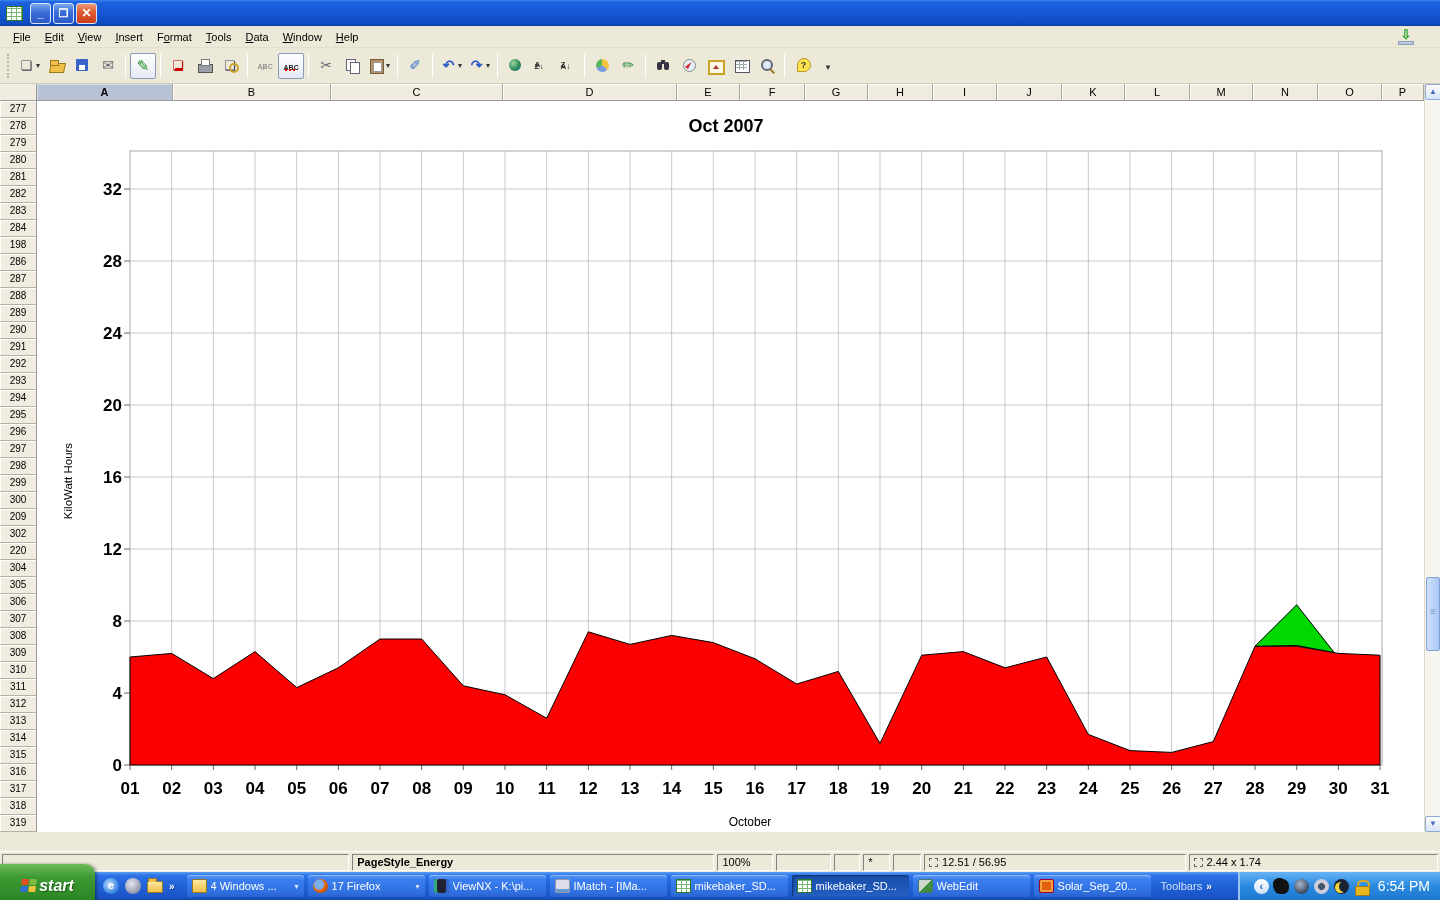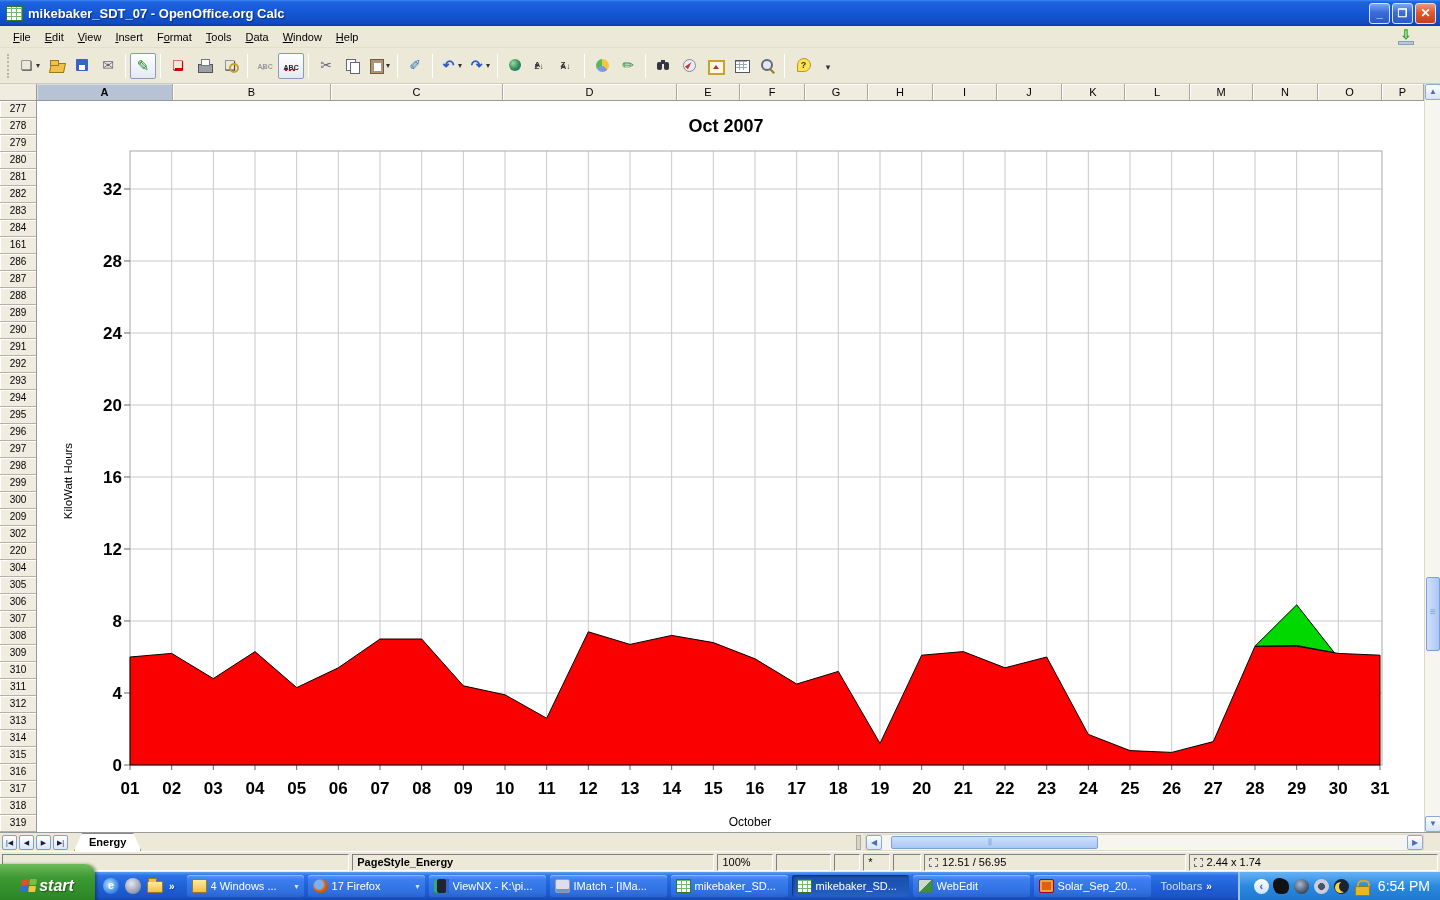--- a/index.html
+++ b/index.html
@@ -196,21 +196,20 @@
   .tri-lock::after { content:""; position:absolute; left:1px; top:7px; width:13px; height:8px; background:#e8b820; border:1px solid #9a7a1f; border-radius:1px; }
   .tray-time { color:#fff; font-size:14px; margin-left:4px; }
 </style>
 </head>
 <body>
 
 <div id="screen">
 
   <div class="titlebar">
     <span class="app-icon"></span>
-    <span class="title-text">mikebaker_SDT_07 - OpenOffice.org Calc</span>
     <span class="winbtn">_</span>
     <span class="winbtn">❐</span>
     <span class="winbtn close">✕</span>
   </div>
 
   <div class="menubar" id="menubar">
 
   <span class="menu-item"><u>F</u>ile</span>
       <span class="menu-item"><u>E</u>dit</span>
       <span class="menu-item"><u>V</u>iew</span>
@@ -351,21 +350,21 @@
   <div class="mainarea">
     <div class="rowheaders" id="rowheaders">
         <div class="rowhead">277</div>
         <div class="rowhead">278</div>
         <div class="rowhead">279</div>
         <div class="rowhead">280</div>
         <div class="rowhead">281</div>
         <div class="rowhead">282</div>
         <div class="rowhead">283</div>
         <div class="rowhead">284</div>
-        <div class="rowhead">161</div>
+        <div class="rowhead">198</div>
         <div class="rowhead">286</div>
         <div class="rowhead">287</div>
         <div class="rowhead">288</div>
         <div class="rowhead">289</div>
         <div class="rowhead">290</div>
         <div class="rowhead">291</div>
         <div class="rowhead">292</div>
         <div class="rowhead">293</div>
         <div class="rowhead">294</div>
         <div class="rowhead">295</div>
@@ -521,34 +520,20 @@
           <text x="750" y="826" text-anchor="middle" font-size="12" font-family="Liberation Sans, sans-serif" fill="#000">October</text>
         </svg></div>
   </div>
 
   <div class="vscroll">
     <div class="sb-btn">▲</div>
     <div class="vthumb"></div>
     <div class="sb-btn down">▼</div>
   </div>
 
-  <div class="tabbar">
-    <span class="tabnav">|◀</span>
-    <span class="tabnav">◀</span>
-    <span class="tabnav">▶</span>
-    <span class="tabnav">▶|</span>
-    <span class="sheettab">Energy</span>
-    <span class="tab-splitter"></span>
-    <div class="hscroll">
-      <div class="sb-btn">◀</div>
-      <div class="hthumb"></div>
-      <div class="sb-btn" style="position:absolute;right:0;">▶</div>
-    </div>
-    <span class="tab-corner"></span>
-  </div>
 
   <div class="statusbar" id="statusbar">
       <div class="status-field" style="width: 348px;">
         <span></span>
       </div>
       <div class="status-field" style="width: 363px; font-weight: bold;">
         <span>PageStyle_Energy</span>
       </div>
       <div class="status-field center" style="width: 56px;">
         <span>100%</span>

